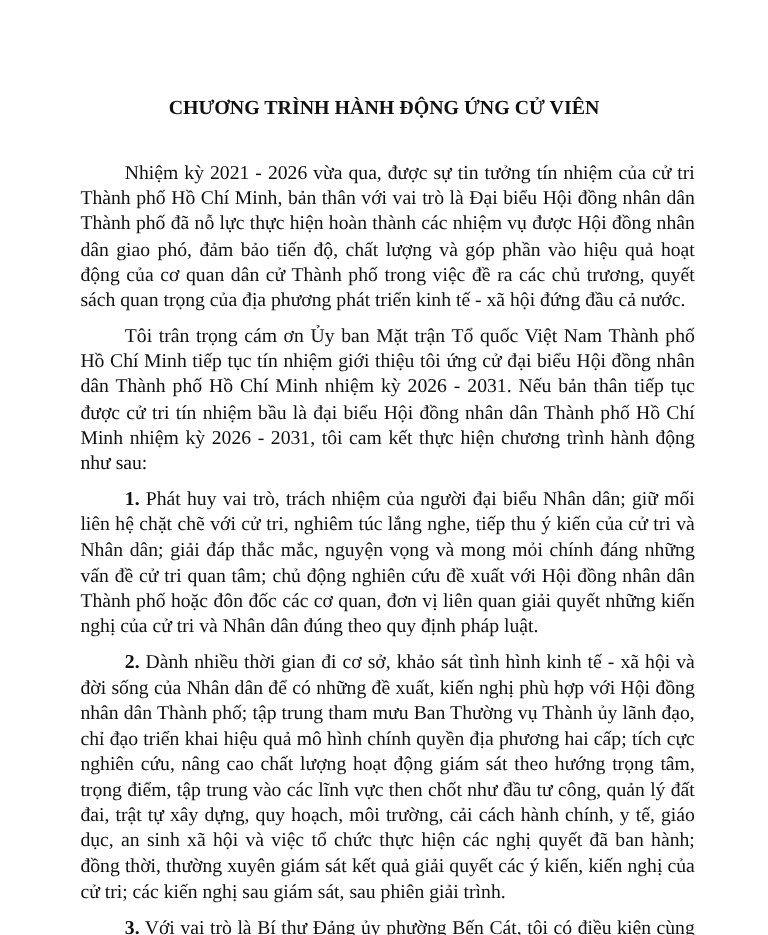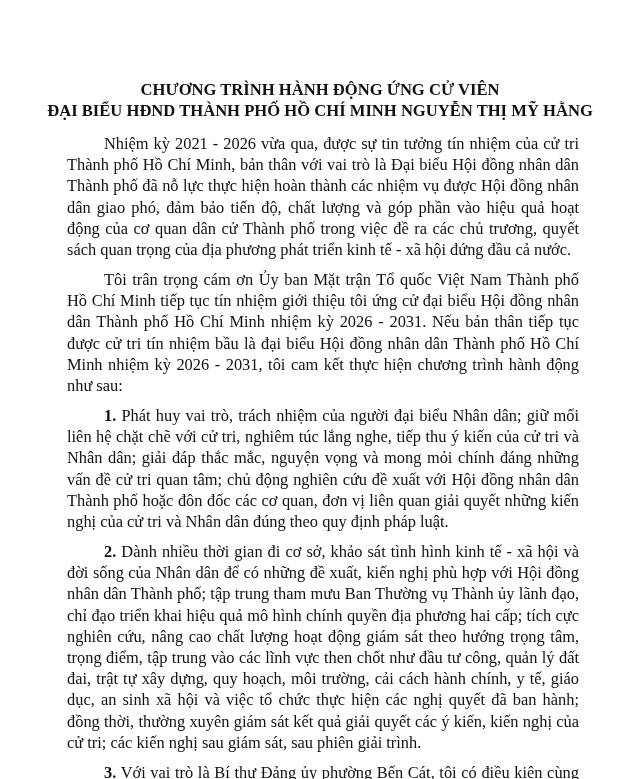--- a/index.html
+++ b/index.html
@@ -54,21 +54,20 @@
     .para .num {
       font-weight: bold;
     }
   </style>
 </head>
 <body>
 
 <div class="page">
   <div class="title-block">
     <span class="title-line">CHƯƠNG TRÌNH HÀNH ĐỘNG ỨNG CỬ VIÊN</span>
-    <span class="title-line">ĐẠI BIỂU HĐND THÀNH PHỐ HỒ CHÍ MINH NGUYỄN THỊ MỸ HẰNG</span>
   </div>
 
   <div class="content">
     <p class="para">Nhiệm kỳ 2021 - 2026 vừa qua, được sự tin tưởng tín nhiệm của cử tri Thành phố Hồ Chí Minh, bản thân với vai trò là Đại biểu Hội đồng nhân dân Thành phố đã nỗ lực thực hiện hoàn thành các nhiệm vụ được Hội đồng nhân dân giao phó, đảm bảo tiến độ, chất lượng và góp phần vào hiệu quả hoạt động của cơ quan dân cử Thành phố trong việc đề ra các chủ trương, quyết sách quan trọng của địa phương phát triển kinh tế - xã hội đứng đầu cả nước.</p>
     <p class="para">Tôi trân trọng cám ơn Ủy ban Mặt trận Tổ quốc Việt Nam Thành phố Hồ Chí Minh tiếp tục tín nhiệm giới thiệu tôi ứng cử đại biểu Hội đồng nhân dân Thành phố Hồ Chí Minh nhiệm kỳ 2026 - 2031. Nếu bản thân tiếp tục được cử tri tín nhiệm bầu là đại biểu Hội đồng nhân dân Thành phố Hồ Chí Minh nhiệm kỳ 2026 - 2031, tôi cam kết thực hiện chương trình hành động như sau:</p>
 
     <p class="para"><span class="num">1.</span><span> Phát huy vai trò, trách nhiệm của người đại biểu Nhân dân; giữ mối liên hệ chặt chẽ với cử tri, nghiêm túc lắng nghe, tiếp thu ý kiến của cử tri và Nhân dân; giải đáp thắc mắc, nguyện vọng và mong mỏi chính đáng những vấn đề cử tri quan tâm; chủ động nghiên cứu đề xuất với Hội đồng nhân dân Thành phố hoặc đôn đốc các cơ quan, đơn vị liên quan giải quyết những kiến nghị của cử tri và Nhân dân đúng theo quy định pháp luật.</span></p>
 
     <p class="para"><span class="num">2.</span><span> Dành nhiều thời gian đi cơ sở, khảo sát tình hình kinh tế - xã hội và đời sống của Nhân dân để có những đề xuất, kiến nghị phù hợp với Hội đồng nhân dân Thành phố; tập trung tham mưu Ban Thường vụ Thành ủy lãnh đạo, chỉ đạo triển khai hiệu quả mô hình chính quyền địa phương hai cấp; tích cực nghiên cứu, nâng cao chất lượng hoạt động giám sát theo hướng trọng tâm, trọng điểm, tập trung vào các lĩnh vực then chốt như đầu tư công, quản lý đất đai, trật tự xây dựng, quy hoạch, môi trường, cải cách hành chính, y tế, giáo dục, an sinh xã hội và việc tổ chức thực hiện các nghị quyết đã ban hành; đồng thời, thường xuyên giám sát kết quả giải quyết các ý kiến, kiến nghị của cử tri; các kiến nghị sau giám sát, sau phiên giải trình.</span></p>
 

